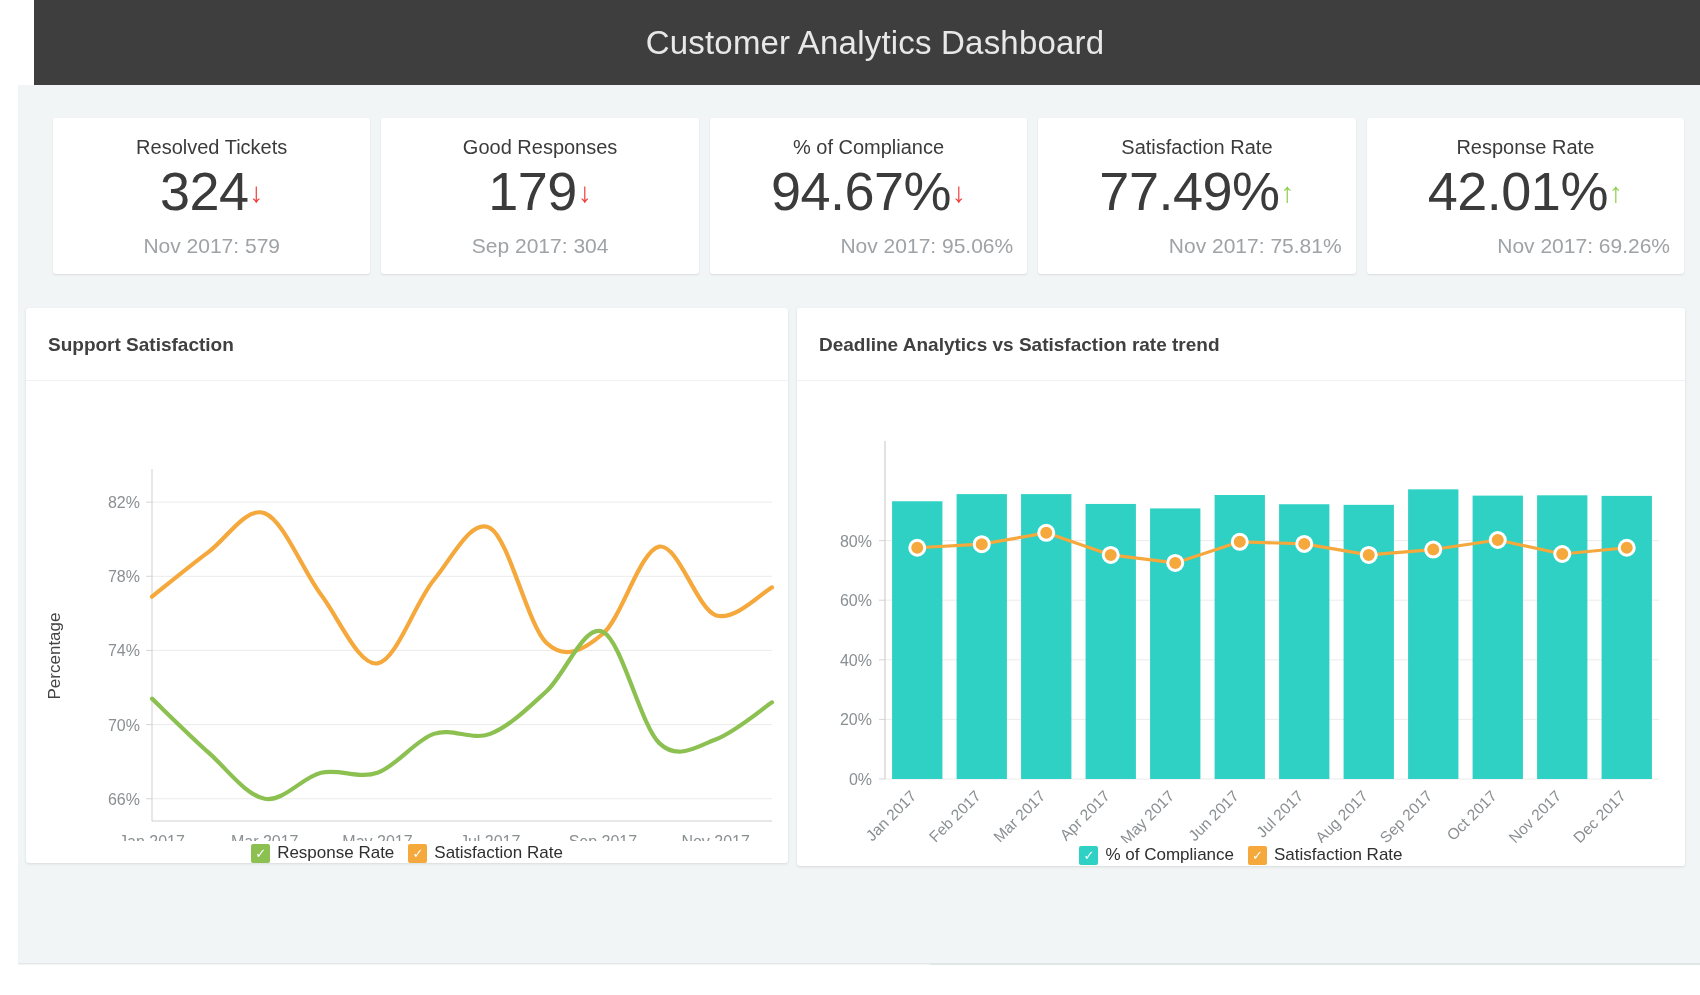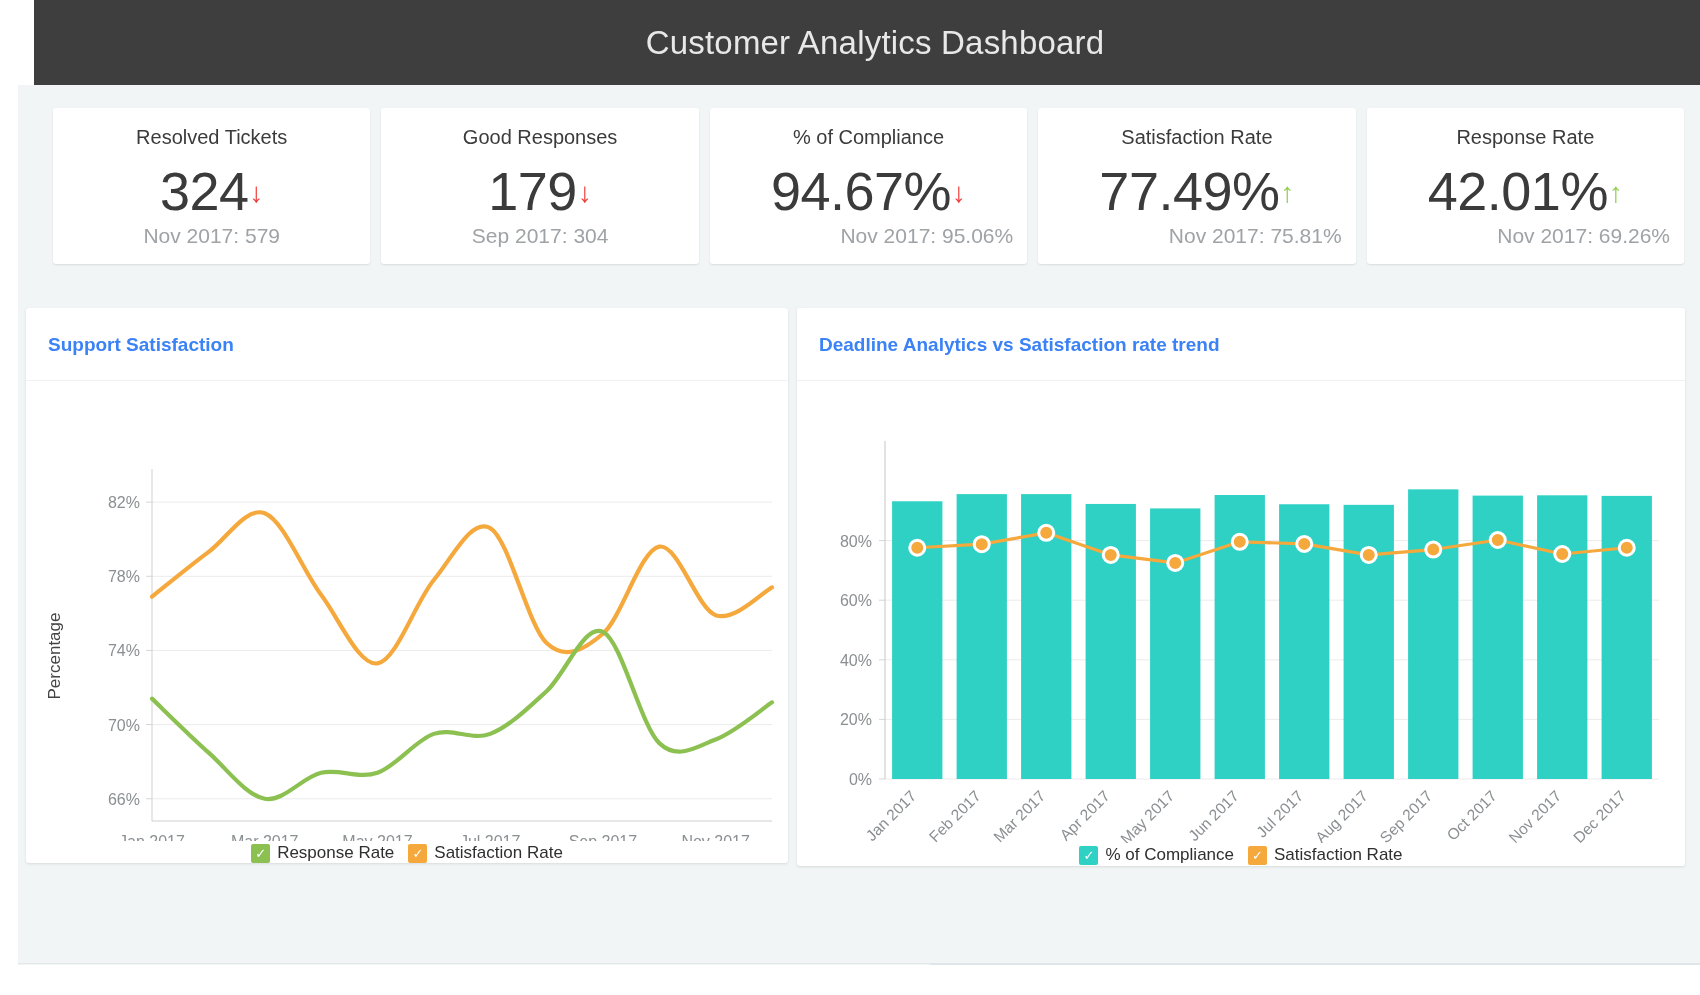--- a/index.html
+++ b/index.html
@@ -65,21 +65,21 @@
     top: 963px;
     width: 770px;
     height: 2px;
     background: #dfe6e8;
   }
 
   
   .kpi-row {
     position: absolute;
     left: 36px;
-    top: 108px;
+    top: 118px;
     width: 1648px;
     height: 156px;
     display: flex;
     gap: 11px;
     padding-left: 17px;
   }
   .kpi-card {
     background: #ffffff;
     border-radius: 3px;
     box-shadow: 0 1px 2px rgba(0,0,0,0.10);
@@ -91,21 +91,21 @@
     position: relative;
   }
   .kpi-title {
     font-size: 20px;
     color: #3b3b3b;
     font-weight: 400;
   }
   .kpi-value-wrap {
     display: flex;
     align-items: flex-start;
-    margin-top: 12px;
+    margin-top: 2px;
   }
   .kpi-value {
     font-size: 54px;
     font-weight: 300;
     color: #3b3b3b;
     line-height: 1.12;
     letter-spacing: -0.5px;
   }
   .kpi-arrow {
     font-size: 28px;
@@ -130,21 +130,21 @@
     background: #ffffff;
     border-radius: 3px;
     box-shadow: 0 1px 3px rgba(0,0,0,0.11);
   }
   .panel-left  { left: 26px;  top: 308px; width: 762px; height: 555px; }
   .panel-right { left: 797px; top: 308px; width: 888px; height: 558px; }
 
   .panel-title {
     font-size: 19px;
     font-weight: bold;
-    color: #3b82f6;
+    color: #404040;
     padding: 26px 0 0 22px;
   }
   .panel-divider {
     margin-top: 24px;
     height: 1px;
     background: #eef2f3;
   }
 
   .chart-area { position: relative; }
 

